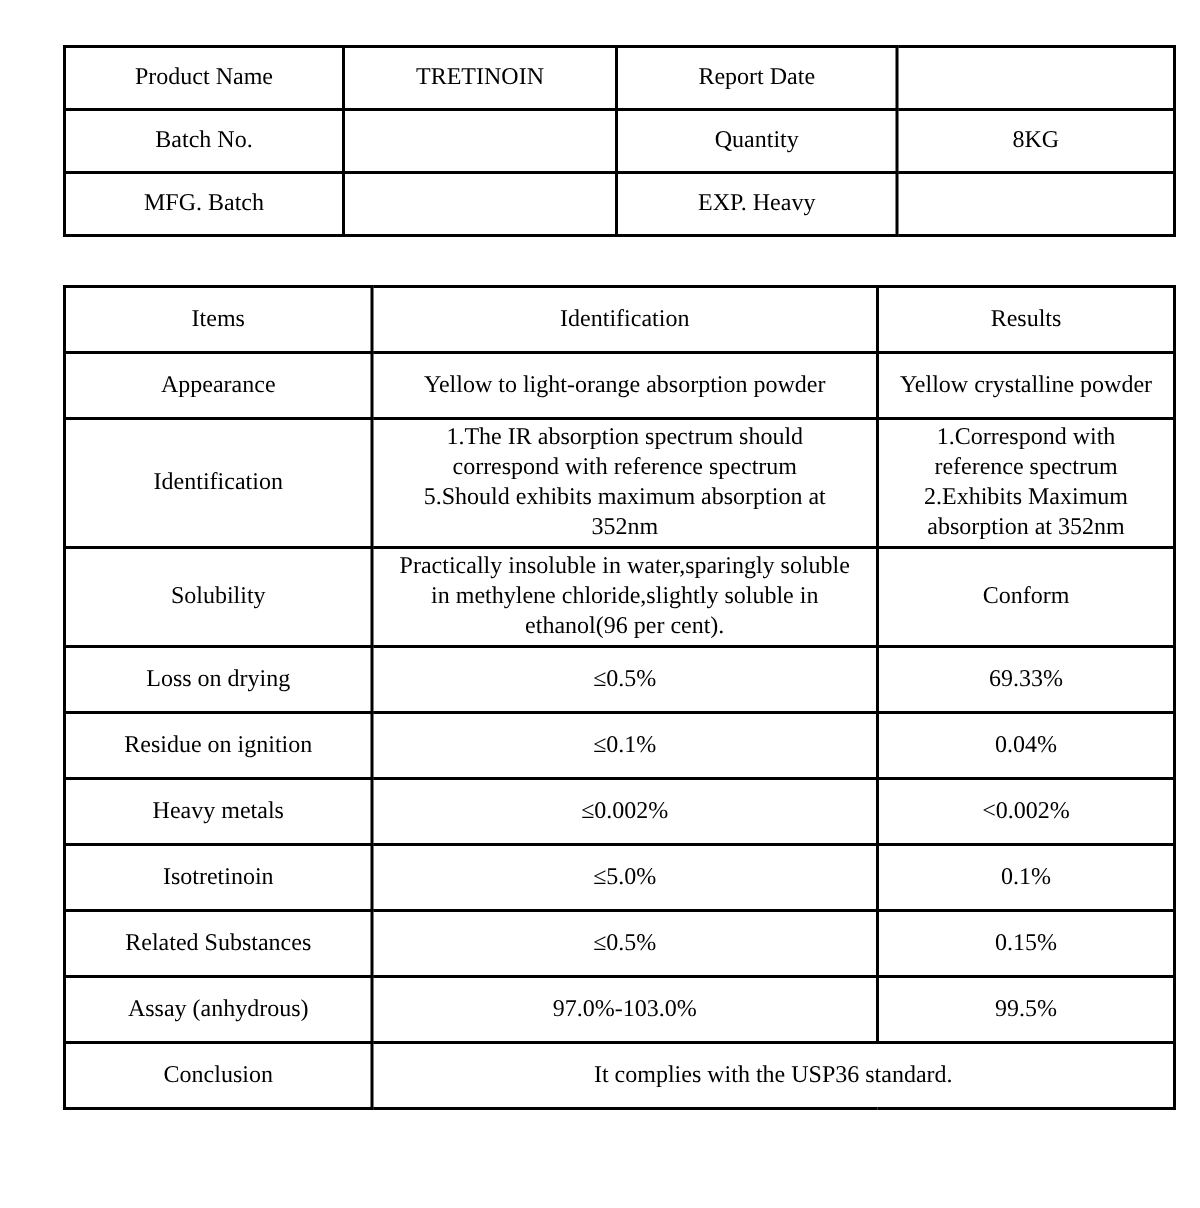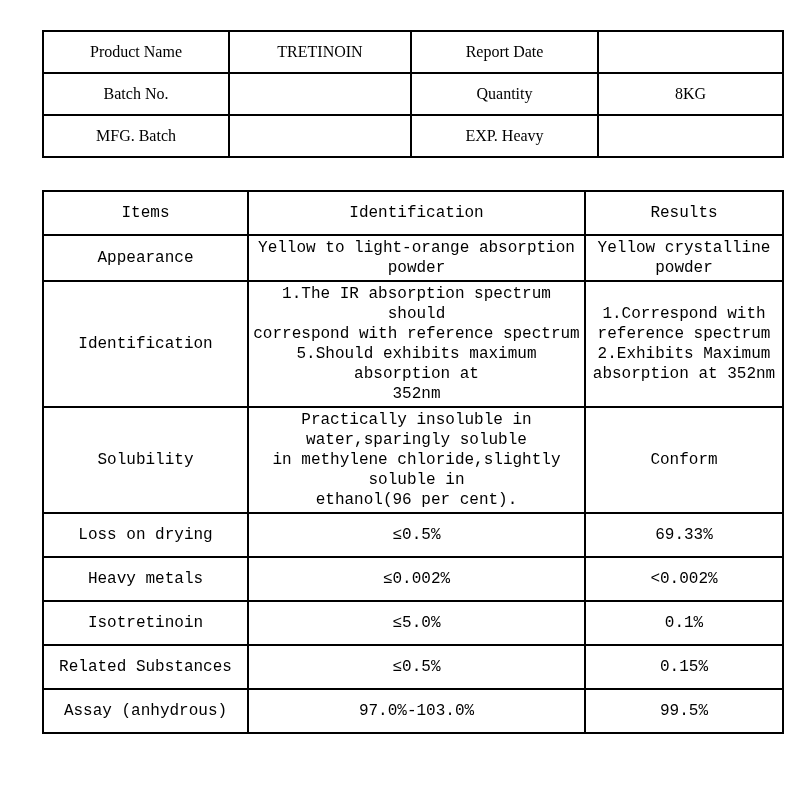--- a/index.html
+++ b/index.html
@@ -28,21 +28,21 @@
     border: 2px solid #000000;
     text-align: center;
     vertical-align: middle;
     font-size: 16px;
     line-height: 1.25;
     padding: 2px 3px;
     white-space: pre-line;
     overflow: hidden;
   }
   .info-table td { height: 42px; }
-  .spec-table { margin-top: 32px; font-family: Liberation Mono, monospace; }
+  .spec-table { margin-top: 32px; }
   .spec-table td { height: 44px; }
   .spec-table tr.row-identification td { height: 86px; }
   .spec-table tr.row-solubility td { height: 60px; }
 </style>
 </head>
 <body>
 
 <div class="doc">
 
   <table class="info-table">
@@ -112,20 +112,25 @@
 ethanol(96 per cent).</td>
         <td>Conform</td>
       </tr>
 
       <tr>
         <td>Loss on drying</td>
         <td>≤0.5%</td>
         <td>69.33%</td>
       </tr>
 
+      <tr>
+        <td>Residue on ignition</td>
+        <td>≤0.1%</td>
+        <td>0.04%</td>
+      </tr>
 
       <tr>
         <td>Heavy metals</td>
         <td>≤0.002%</td>
         <td>&lt;0.002%</td>
       </tr>
 
       <tr>
         <td>Isotretinoin</td>
         <td>≤5.0%</td>
@@ -137,17 +142,21 @@
         <td>≤0.5%</td>
         <td>0.15%</td>
       </tr>
 
       <tr>
         <td>Assay (anhydrous)</td>
         <td>97.0%-103.0%</td>
         <td>99.5%</td>
       </tr>
 
+      <tr>
+        <td>Conclusion</td>
+        <td colspan="2">It complies with  the USP36 standard.</td>
+      </tr>
 
     </tbody>
   </table>
 
 </div>
 
 </body></html>

